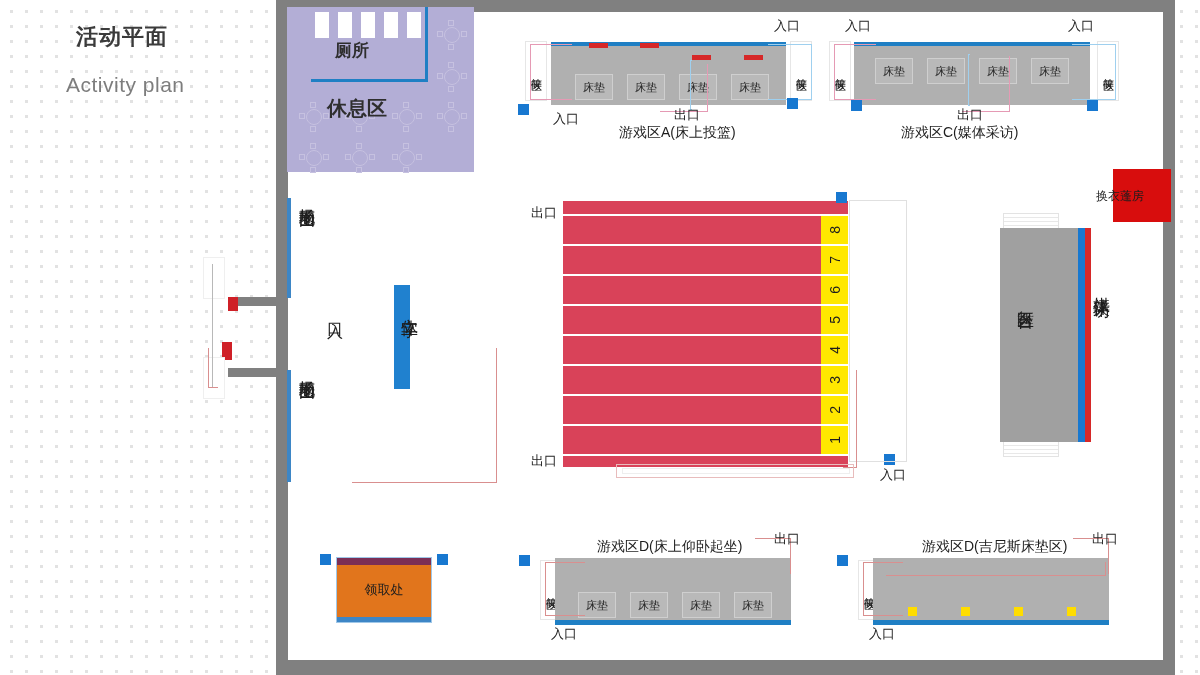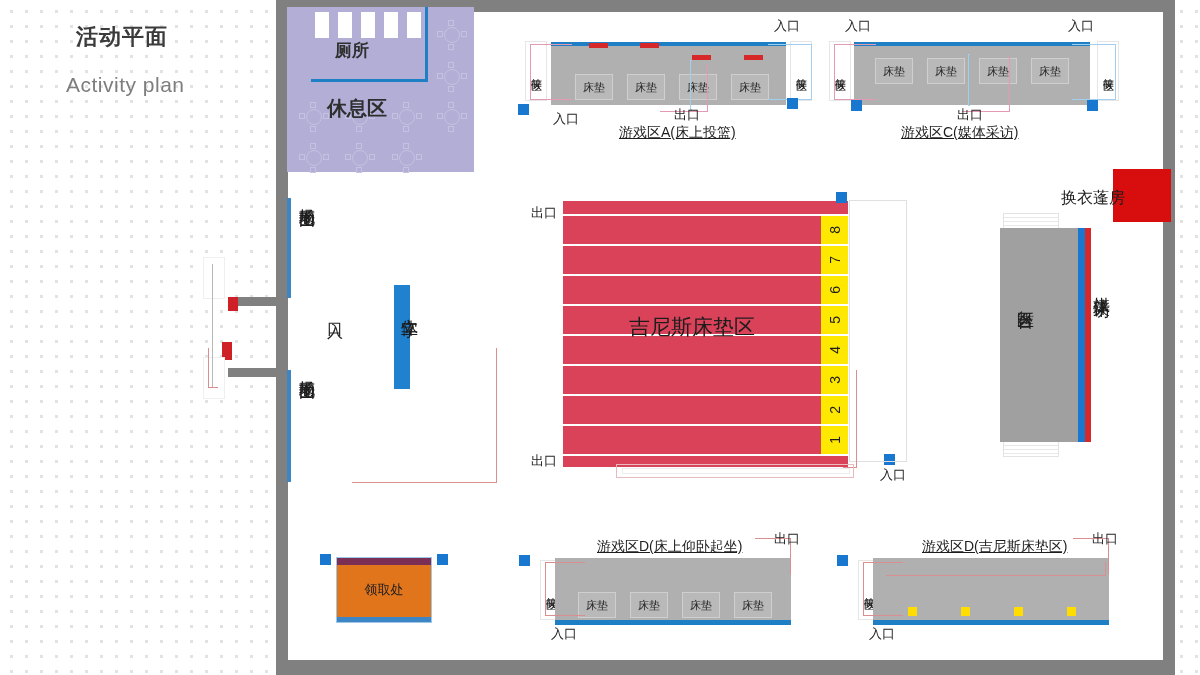--- a/index.html
+++ b/index.html
@@ -74,21 +74,21 @@
 
   
   .vtext {
     writing-mode: vertical-rl; text-orientation: upright;
     letter-spacing: 1px; white-space: nowrap;
   }
 
   
   .ga-body { position: absolute; background: #b0b0b0; }
   .ga-bluebar { position: absolute; background: #1f7fc4; }
-  .ga-title { position: absolute; font-size: 14px; color: #1d1d1d; white-space: nowrap; text-decoration: underline; }
+  .ga-title { position: absolute; font-size: 14px; color: #1d1d1d; white-space: nowrap; }
   .mattress {
     position: absolute; background: #b9b9b9; border: 1px solid #cfcfcf;
     display: flex; align-items: center; justify-content: center;
     font-size: 11px; color: #262626;
   }
   .redmark { position: absolute; background: #d62828; }
   .ymark { position: absolute; background: #ffdd00; }
   .wait-box {
     position: absolute; background: #ffffff; border: 1px solid #e6e6e6;
     display: flex; align-items: center; justify-content: center;
@@ -121,22 +121,22 @@
   .stage-stripe-r { position: absolute; left: 1085px; top: 228px; width: 6px; height: 214px; background: #d62828; }
   .stage-ext { position: absolute; background: #ffffff;
     background-image: repeating-linear-gradient(to bottom, #ffffff 0 3px, #e8e8e8 3px 4px);
     border: 1px solid #e3e3e3; }
 
   
   .tent {
     position: absolute; left: 1113px; top: 169px; width: 58px; height: 53px;
     background: #d80d0d;
   }
-  .tent-lbl { position: absolute; left: 1061px; top: 188px; width: 64px; text-align: left;
-    font-size: 16px; color: #1d1d1d; }
+  .tent-lbl { position: absolute; left: 1088px; top: 188px; width: 64px; text-align: center;
+    font-size: 12px; color: #1d1d1d; }
 
   
   .pickup { position: absolute; left: 337px; top: 558px; width: 94px; height: 62px; background: #e1751c; }
   .pickup-top { position: absolute; left: 337px; top: 558px; width: 94px; height: 7px; background: #7b2f55; }
   .pickup-bot { position: absolute; left: 337px; top: 617px; width: 94px; height: 5px; background: #3d86c6; }
   .pickup-lbl { position: absolute; left: 337px; top: 581px; width: 94px; text-align: center;
     font-size: 13px; color: #1d1d1d; }
   .pickup-sel { position: absolute; left: 336px; top: 557px; width: 96px; height: 66px; border: 1px solid #9fc7e8; }
 
   
@@ -348,21 +348,20 @@
     <div class="lanenum" style="top:165px;height:28px;">
         <span>3</span>
       </div>
     <div class="lanenum" style="top:195px;height:28px;">
         <span>2</span>
       </div>
     <div class="lanenum" style="top:225px;height:28px;">
         <span>1</span>
       </div>
 
-    <div class="gx-label">吉尼斯床垫区</div>
   </div>
   <div class="lbl-small" style="left:531px;top:204px;">出口</div>
   <div class="lbl-small" style="left:531px;top:452px;">出口</div>
   <div class="lbl-small" style="left:880px;top:466px;">入口</div>
   <div class="bluehandle" style="left:836px;top:192px;"></div>
   <div class="bluehandle" style="left:884px;top:454px;"></div>
   <div class="abs" style="left:849px;top:200px;width:58px;height:262px;border:1px solid #e0e0e0;"></div>
   <div class="arrow-red" style="left:843px;top:370px;width:14px;height:98px;border-left:none;border-top:none;"></div>
   <div class="abs" style="left:616px;top:464px;width:238px;height:14px;border:1px solid #e8bcbc;"></div>
   <div class="abs" style="left:622px;top:468px;width:228px;height:6px;border:1px solid #eeeeee;"></div>

